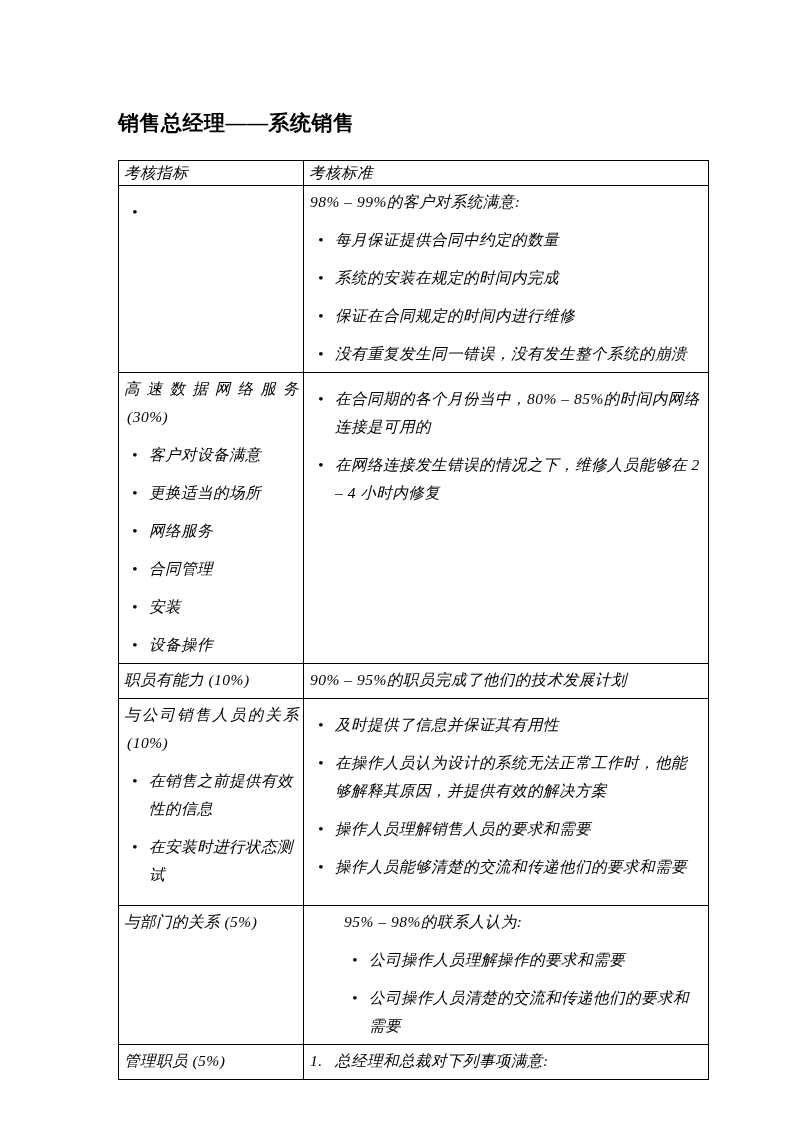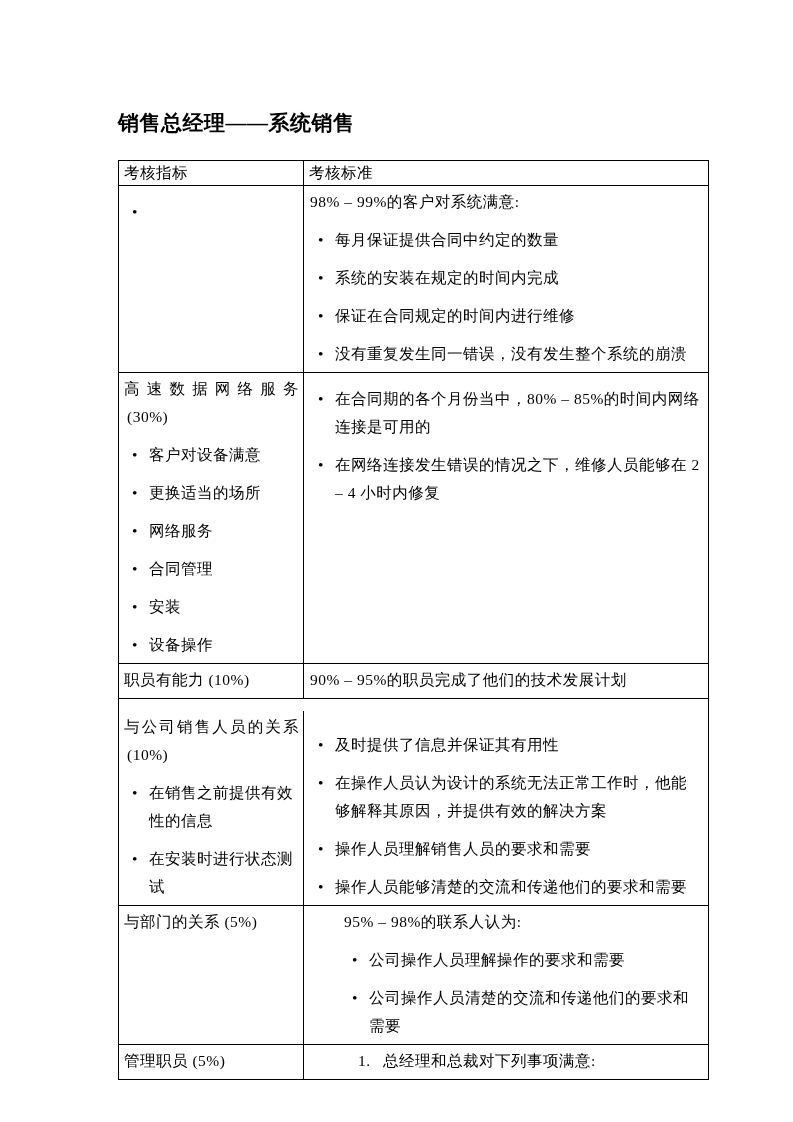--- a/index.html
+++ b/index.html
@@ -11,23 +11,23 @@
     color: #000000;
     overflow: hidden;
   }
   .page { position: absolute; left: 118px; top: 110px; width: 614px; }
   .doc-title {
     font-size: 21px; font-weight: bold;
     letter-spacing: 0.5px; line-height: 27px;
     margin-bottom: 23px;
     white-space: nowrap;
   }
-  .table { width: 591px; border: 1px solid #000; }
+  .table { width: 591px; border: 1px solid #000; font-style: italic; }
   .trow { display: flex; border-bottom: 1px solid #000; }
-  #table-body .trow:last-child { border-bottom: none; gap: 48px; }
+  #table-body .trow:last-child { border-bottom: none; }
   .cell {
     font-size: 15.5px; letter-spacing: 0.5px; line-height: 28px;
     padding: 2px 4px 4px 5px;
   }
   .col1 { width: 185px; flex-shrink: 0; border-right: 1px solid #000; }
   .col2 { flex: 1; padding-left: 6px; padding-right: 8px; }
   .thead .cell { line-height: 20px; padding: 2px 4px 2px 5px; }
   .cell-title.stretch {
     text-align: justify;
     text-align-last: justify;
@@ -37,21 +37,21 @@
   .bullet-item { display: flex; margin-top: 10px; padding-left: 3px; }
   .bullet-marker { width: 22px; flex-shrink: 0; padding-left: 5px; }
   .bullet-text { flex: 1; }
   .numbered-item { display: flex; }
   .num-marker { width: 25px; flex-shrink: 0; }
   .num-text { flex: 1; }
   
   #table-body .trow:nth-child(1) { min-height: 187px; }
   #table-body .trow:nth-child(2) { min-height: 287px; }
   #table-body .trow:nth-child(3) { min-height: 27px; }
-  #table-body .trow:nth-child(4) { min-height: 207px; align-items: flex-end; }
+  #table-body .trow:nth-child(4) { min-height: 207px; }
   #table-body .trow:nth-child(5) { min-height: 106px; gap: 34px; }
   #table-body .trow:nth-child(6) { min-height: 24px; }
 </style>
 </head>
 <body>
 
 <div class="page">
   <h1 class="doc-title">销售总经理——系统销售</h1>
 
   <div class="table">

